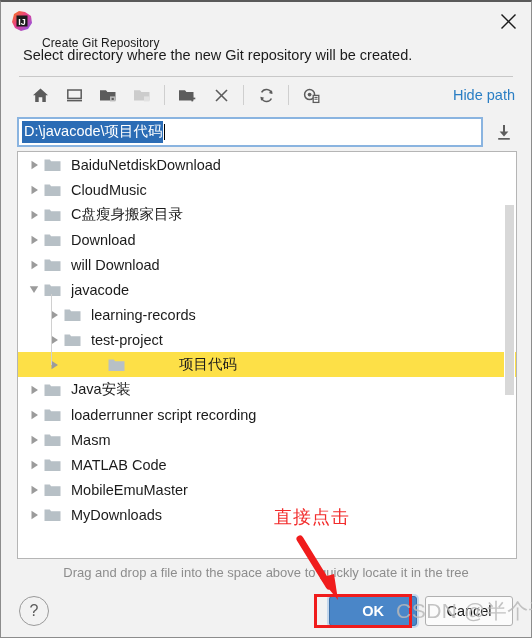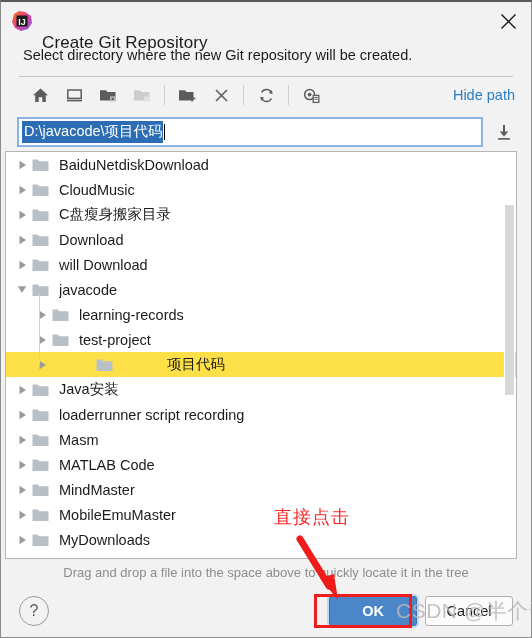--- a/index.html
+++ b/index.html
@@ -32,21 +32,21 @@
     padding: 0 0 0 10px;
     position: relative;
   }
   #app-logo {
     width: 22px; height: 22px;
     flex: 0 0 22px;
     position: relative;
     margin-right: 9px;
   }
   #title-text {
-    font-size: 17px;
+    font-size: 12px;
     color: #1b1b1b;
     letter-spacing: 0.1px;
     margin-top: 44px;
   }
   #close-btn {
     position: absolute;
     right: 0; top: 0;
     width: 46px; height: 38px;
     display: flex; align-items: center; justify-content: center;
     cursor: pointer;
@@ -133,21 +133,21 @@
   #path-insert-btn {
     flex: 0 0 26px;
     height: 26px;
     display: flex; align-items: center; justify-content: center;
     cursor: pointer;
   }
 
   
   #tree-wrap {
     flex: 1 1 auto;
-    margin: 0 14px 0 4px;
+    margin: 0 14px 0 16px;
     background: #ffffff;
     border: 1px solid #b5b5b5;
     position: relative;
     overflow: hidden;
   }
   #tree-clip { position: absolute; inset: 0; overflow: hidden; }
   .trow {
     height: 25px;
     display: flex;
     align-items: center;
@@ -573,33 +573,20 @@
           <span class="twist">
             <svg width="9" height="10" viewBox="0 0 9 10">
               <polygon points="1.5,0.8 8,5 1.5,9.2" fill="#9b9b9b"></polygon>
             </svg>
           </span>
           <span class="tfolder">
             <svg width="17" height="14" viewBox="0 0 17 14">
               <path d="M0.5 1.5 L5.8 1.5 L7.1 3.2 L16.5 3.2 L16.5 13 L0.5 13 Z" fill="#b7c0c6"></path>
             </svg>
           </span>
-          <span class="tlabel">MindMaster</span>
-        </div>
-        <div class="trow" style="padding-left: 6px;">
-          <span class="twist">
-            <svg width="9" height="10" viewBox="0 0 9 10">
-              <polygon points="1.5,0.8 8,5 1.5,9.2" fill="#9b9b9b"></polygon>
-            </svg>
-          </span>
-          <span class="tfolder">
-            <svg width="17" height="14" viewBox="0 0 17 14">
-              <path d="M0.5 1.5 L5.8 1.5 L7.1 3.2 L16.5 3.2 L16.5 13 L0.5 13 Z" fill="#b7c0c6"></path>
-            </svg>
-          </span>
           <span class="tlabel">MobileEmuMaster</span>
         </div>
         <div class="trow" style="padding-left: 6px;">
           <span class="twist">
             <svg width="9" height="10" viewBox="0 0 9 10">
               <polygon points="1.5,0.8 8,5 1.5,9.2" fill="#9b9b9b"></polygon>
             </svg>
           </span>
           <span class="tfolder">
             <svg width="17" height="14" viewBox="0 0 17 14">

